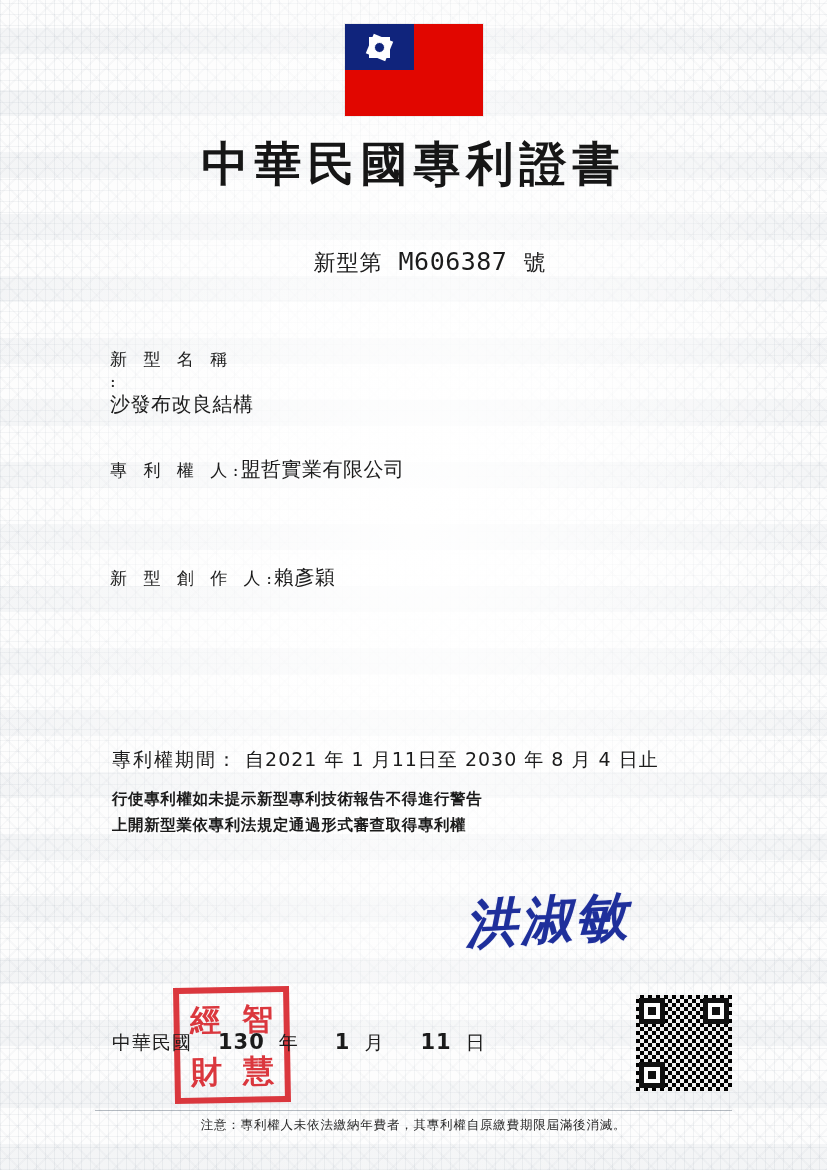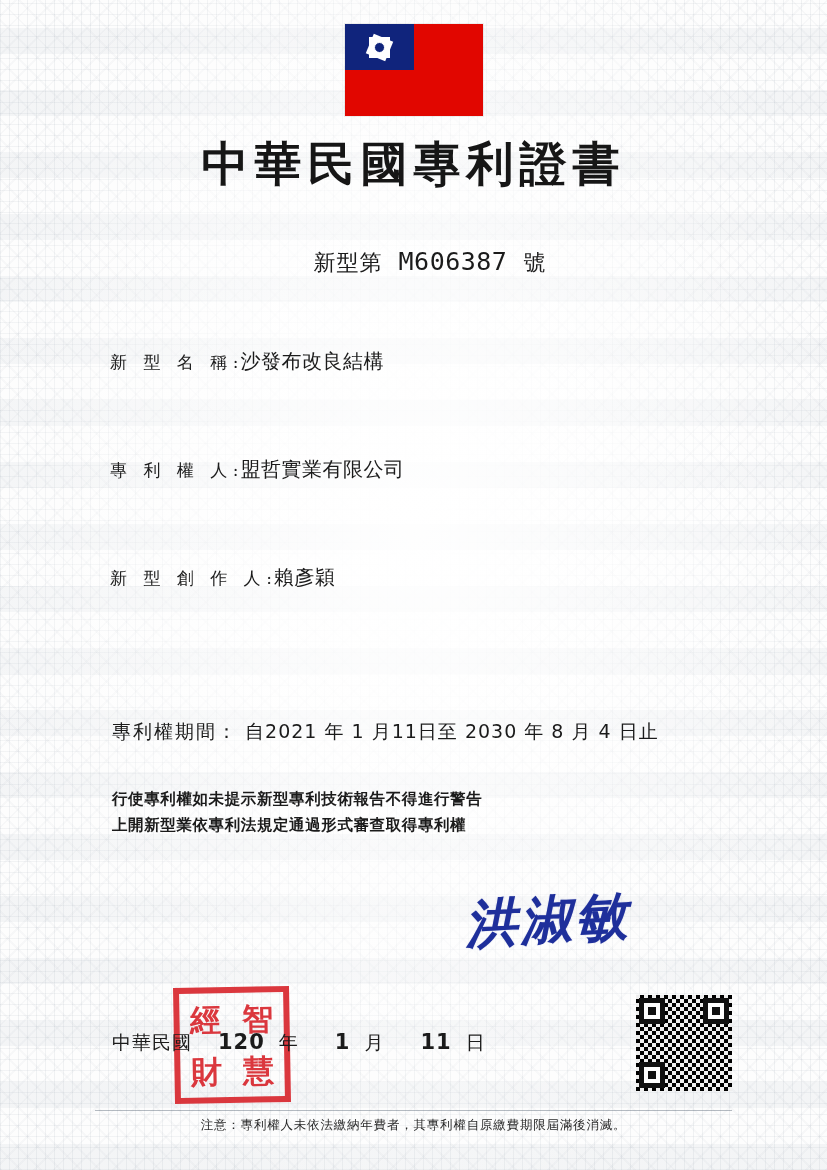--- a/index.html
+++ b/index.html
@@ -187,28 +187,28 @@
     font-size: 17px;
   }
   .field .colon {
     margin: 0 2px 0 0;
   }
   .field .value {
     font-size: 20px;
     letter-spacing: 0.5px;
   }
 
-  #f-name { top: 348px; }
+  #f-name { top: 348px; flex-direction: column; }
   #f-owner { top: 456px; }
   #f-creator { top: 564px; }
 
   .term {
     position: absolute;
     left: 112px;
-    top: 719px;
+    top: 747px;
     font-size: 19px;
     letter-spacing: 1px;
   }
   .term .lbl { letter-spacing: 2px; }
   .term .num {
     font-family: "DejaVu Sans", "Liberation Sans", sans-serif;
     font-size: 19px;
   }
 
   .notes {
@@ -403,21 +403,21 @@
   <div class="signature">洪淑敏</div>
 
   <div class="red-seal">
     <span>經</span>
     <span>智</span>
     <span>財</span>
     <span>慧</span>
   </div>
 
   <div class="date-row">
-    <span class="era">中華民國</span><span class="n">120</span><span class="u">年</span><span class="n">1</span><span class="u">月</span><span class="n">11</span><span class="u">日</span>
+    <span class="era">中華民國</span><span class="n">130</span><span class="u">年</span><span class="n">1</span><span class="u">月</span><span class="n">11</span><span class="u">日</span>
   </div>
 
   <div class="qr">
     <div class="eye tl"></div>
     <div class="eye tr"></div>
     <div class="eye bl"></div>
   </div>
 
   <div class="footer-rule"></div>
   <div class="footer-note">注意：專利權人未依法繳納年費者，其專利權自原繳費期限屆滿後消滅。</div>

